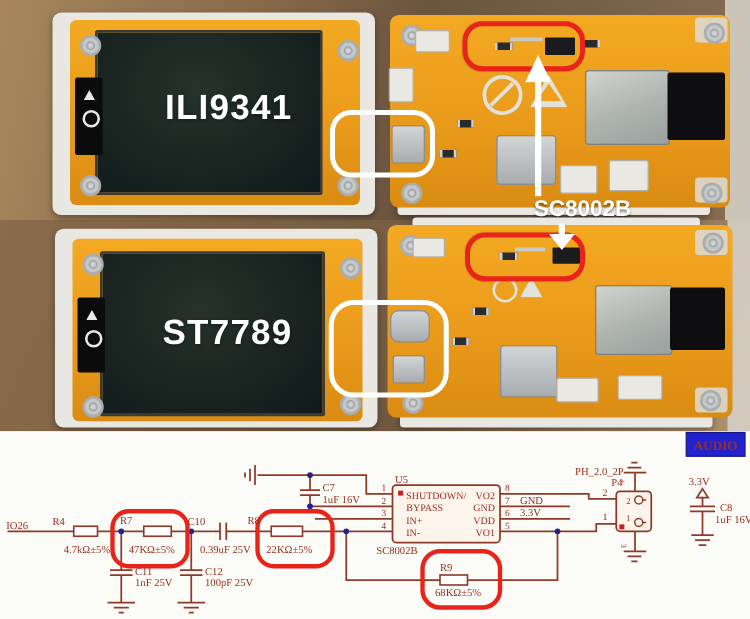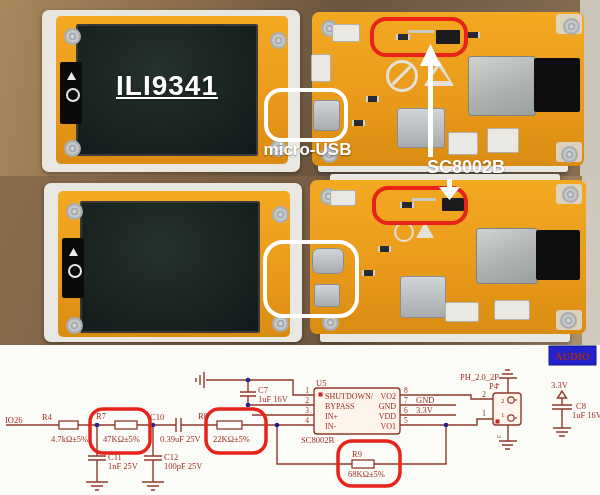--- a/index.html
+++ b/index.html
@@ -62,21 +62,21 @@
   <div class="abs pcb" style="left:56px;top:16px;width:232px;height:148px;"></div>
   <div class="abs screen" style="left:76px;top:24px;width:178px;height:128px;"></div>
   <div class="abs blacklabel" style="left:60px;top:62px;width:22px;height:62px;">
     <div class="abs tinytri" style="left:7px;top:10px;width:9px;height:8px;"></div>
     <div class="abs" style="left:6px;top:26px;width:10px;height:10px;border:2px solid #e9e9e9;border-radius:50%;"></div>
   </div>
   <div class="abs hole" style="left:64px;top:28px;"></div>
   <div class="abs hole" style="left:64px;top:140px;"></div>
   <div class="abs hole" style="left:270px;top:32px;"></div>
   <div class="abs hole" style="left:270px;top:140px;"></div>
-  <div class="abs screen-label" style="left:102px;top:68px;width:130px;height:36px;text-decoration:underline;">ILI9341</div>
+  <div class="abs screen-label" style="left:118px;top:68px;width:130px;height:36px;">ILI9341</div>
 
   <div class="abs foam" style="left:318px;top:150px;width:250px;height:22px;border-radius:3px;"></div>
   <div class="abs pcb" style="left:312px;top:12px;width:272px;height:154px;border-radius:7px;"></div>
   <div class="abs cornerpad" style="left:556px;top:14px;width:26px;height:20px;"></div>
   <div class="abs cornerpad" style="left:556px;top:142px;width:26px;height:20px;"></div>
   <div class="abs hole" style="left:321px;top:20px;"></div>
   <div class="abs hole" style="left:563px;top:18px;"></div>
   <div class="abs hole" style="left:321px;top:146px;"></div>
   <div class="abs hole" style="left:561px;top:146px;"></div>
   <div class="abs jst" style="left:332px;top:24px;width:26px;height:16px;"></div>
@@ -97,34 +97,34 @@
   <div class="abs metal" style="left:313px;top:100px;width:25px;height:29px;"></div>
   <div class="abs jst" style="left:448px;top:132px;width:28px;height:21px;"></div>
   <div class="abs jst" style="left:487px;top:128px;width:30px;height:23px;"></div>
   <div class="abs passive" style="left:366px;top:96px;width:9px;height:6px;"></div>
   <div class="abs passive" style="left:352px;top:120px;width:9px;height:6px;"></div>
 
   <div class="abs red-ring" style="left:370px;top:17px;width:90px;height:32px;"></div>
   <div class="abs white-ring" style="left:264px;top:88px;width:76px;height:46px;"></div>
   <div class="abs arrow-head-up" style="left:420px;top:44px;width:21px;height:22px;"></div>
   <div class="abs arrow-shaft" style="left:428px;top:64px;width:5px;height:93px;"></div>
-  <div class="abs photo-label" style="left:250px;top:140px;width:115px;font-size:17px;">micro-USB</div>
   <div class="abs photo-label" style="left:414px;top:157px;width:104px;font-size:18px;">SC8002B</div>
 
   <div class="abs foam" style="left:44px;top:183px;width:258px;height:159px;"></div>
   <div class="abs pcb" style="left:58px;top:191px;width:232px;height:146px;"></div>
   <div class="abs screen" style="left:80px;top:201px;width:176px;height:128px;"></div>
   <div class="abs blacklabel" style="left:62px;top:238px;width:22px;height:60px;">
     <div class="abs tinytri" style="left:7px;top:10px;width:9px;height:8px;"></div>
     <div class="abs" style="left:6px;top:26px;width:10px;height:10px;border:2px solid #e9e9e9;border-radius:50%;"></div>
   </div>
   <div class="abs hole" style="left:66px;top:203px;"></div>
   <div class="abs hole" style="left:66px;top:317px;"></div>
   <div class="abs hole" style="left:272px;top:206px;"></div>
   <div class="abs hole" style="left:272px;top:315px;"></div>
+  <div class="abs screen-label" style="left:122px;top:248px;width:120px;height:36px;">ST7789</div>
 
   <div class="abs foam" style="left:320px;top:326px;width:250px;height:16px;border-radius:3px;"></div>
   <div class="abs foam" style="left:330px;top:174px;width:230px;height:12px;border-radius:3px;"></div>
   <div class="abs pcb" style="left:310px;top:180px;width:276px;height:154px;border-radius:7px;"></div>
   <div class="abs cornerpad" style="left:556px;top:184px;width:26px;height:20px;"></div>
   <div class="abs cornerpad" style="left:556px;top:310px;width:26px;height:20px;"></div>
   <div class="abs hole" style="left:320px;top:188px;"></div>
   <div class="abs hole" style="left:562px;top:186px;"></div>
   <div class="abs hole" style="left:322px;top:314px;"></div>
   <div class="abs hole" style="left:560px;top:312px;"></div>

